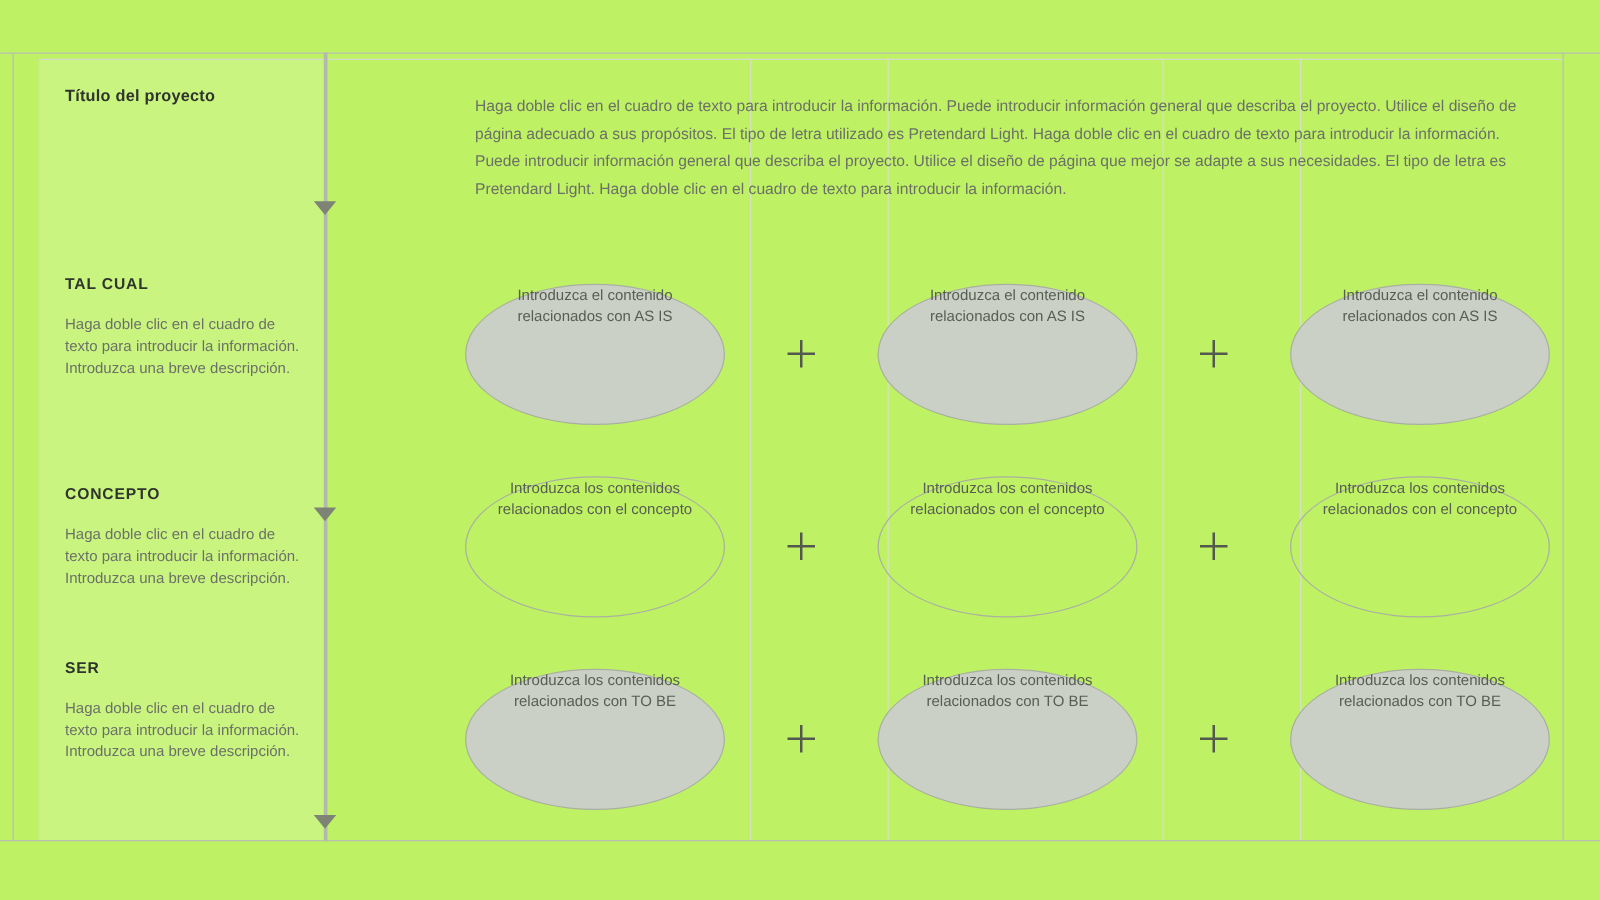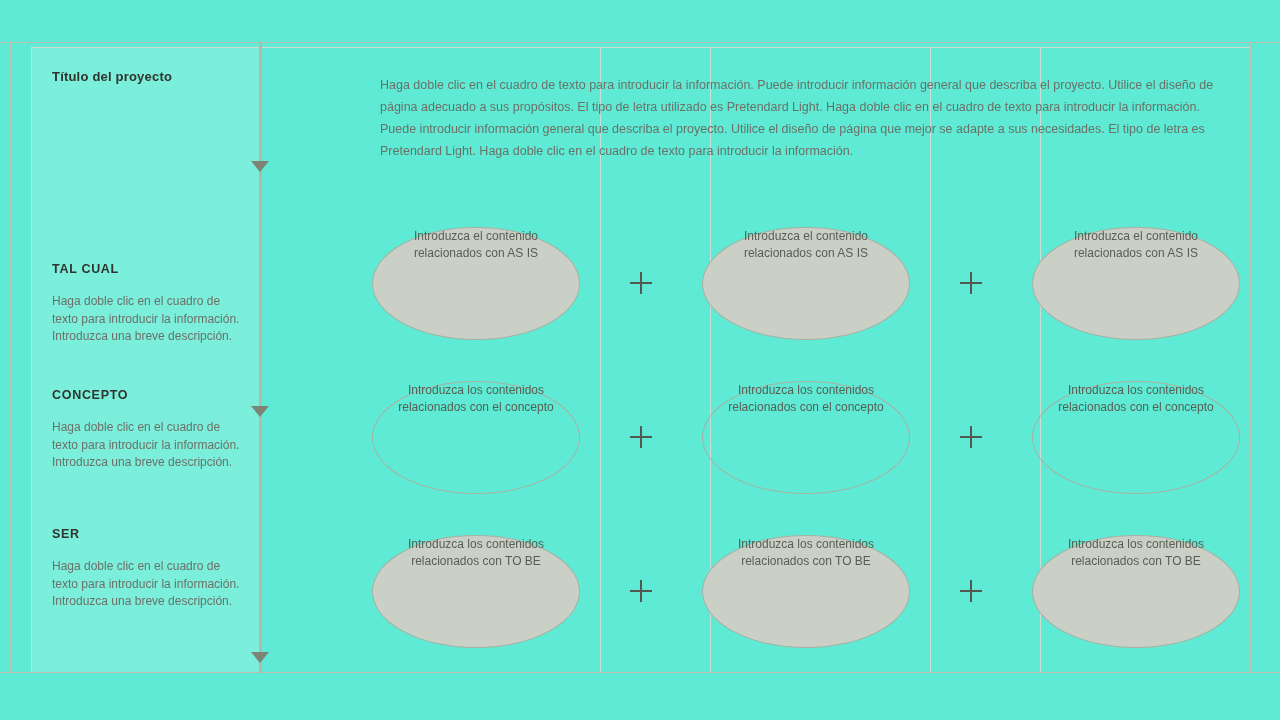--- a/index.html
+++ b/index.html
@@ -12,21 +12,21 @@
     height: 720px;
     overflow: hidden;
     font-family: "Liberation Sans", sans-serif;
     color: #3f443c;
   }
 
   #slide {
     position: relative;
     width: 1280px;
     height: 720px;
-    background: #5eead4;
+    background: #bef264;
   }
 
   
   .rule-h {
     position: absolute;
     left: 0;
     width: 1280px;
     height: 1px;
     background: #b9bfb2;
   }
@@ -181,21 +181,21 @@
 
   <div class="timeline-line"></div>
   <div class="arrow-head" style="top:161px;"></div>
   <div class="arrow-head" style="top:406px;"></div>
   <div class="arrow-head" style="top:652px;"></div>
 
   <div class="project-title">Título del proyecto</div>
 
   <div style="position:absolute; left:380px; top:74px; width:845px; font-size:12.5px; line-height:22px; color:#6c7167;">Haga doble clic en el cuadro de texto para introducir la información. Puede introducir información general que describa el proyecto. Utilice el diseño de página adecuado a sus propósitos. El tipo de letra utilizado es Pretendard Light. Haga doble clic en el cuadro de texto para introducir la información. Puede introducir información general que describa el proyecto. Utilice el diseño de página que mejor se adapte a sus necesidades. El tipo de letra es Pretendard Light. Haga doble clic en el cuadro de texto para introducir la información.</div>
 
-  <div class="side" style="top:220px;margin-top:42px;">
+  <div class="side" style="top:220px;">
     <p class="row-label">TAL CUAL</p>
     <p class="row-desc">Haga doble clic en el cuadro de texto para introducir la información. Introduzca una breve descripción.</p>
   </div>
 
   <div class="ellipse filled" style="left:372px; top:227px;">
     <div>
       <span>Introduzca el contenido</span>
       <span>relacionados con AS IS</span>
     </div>
   </div>

